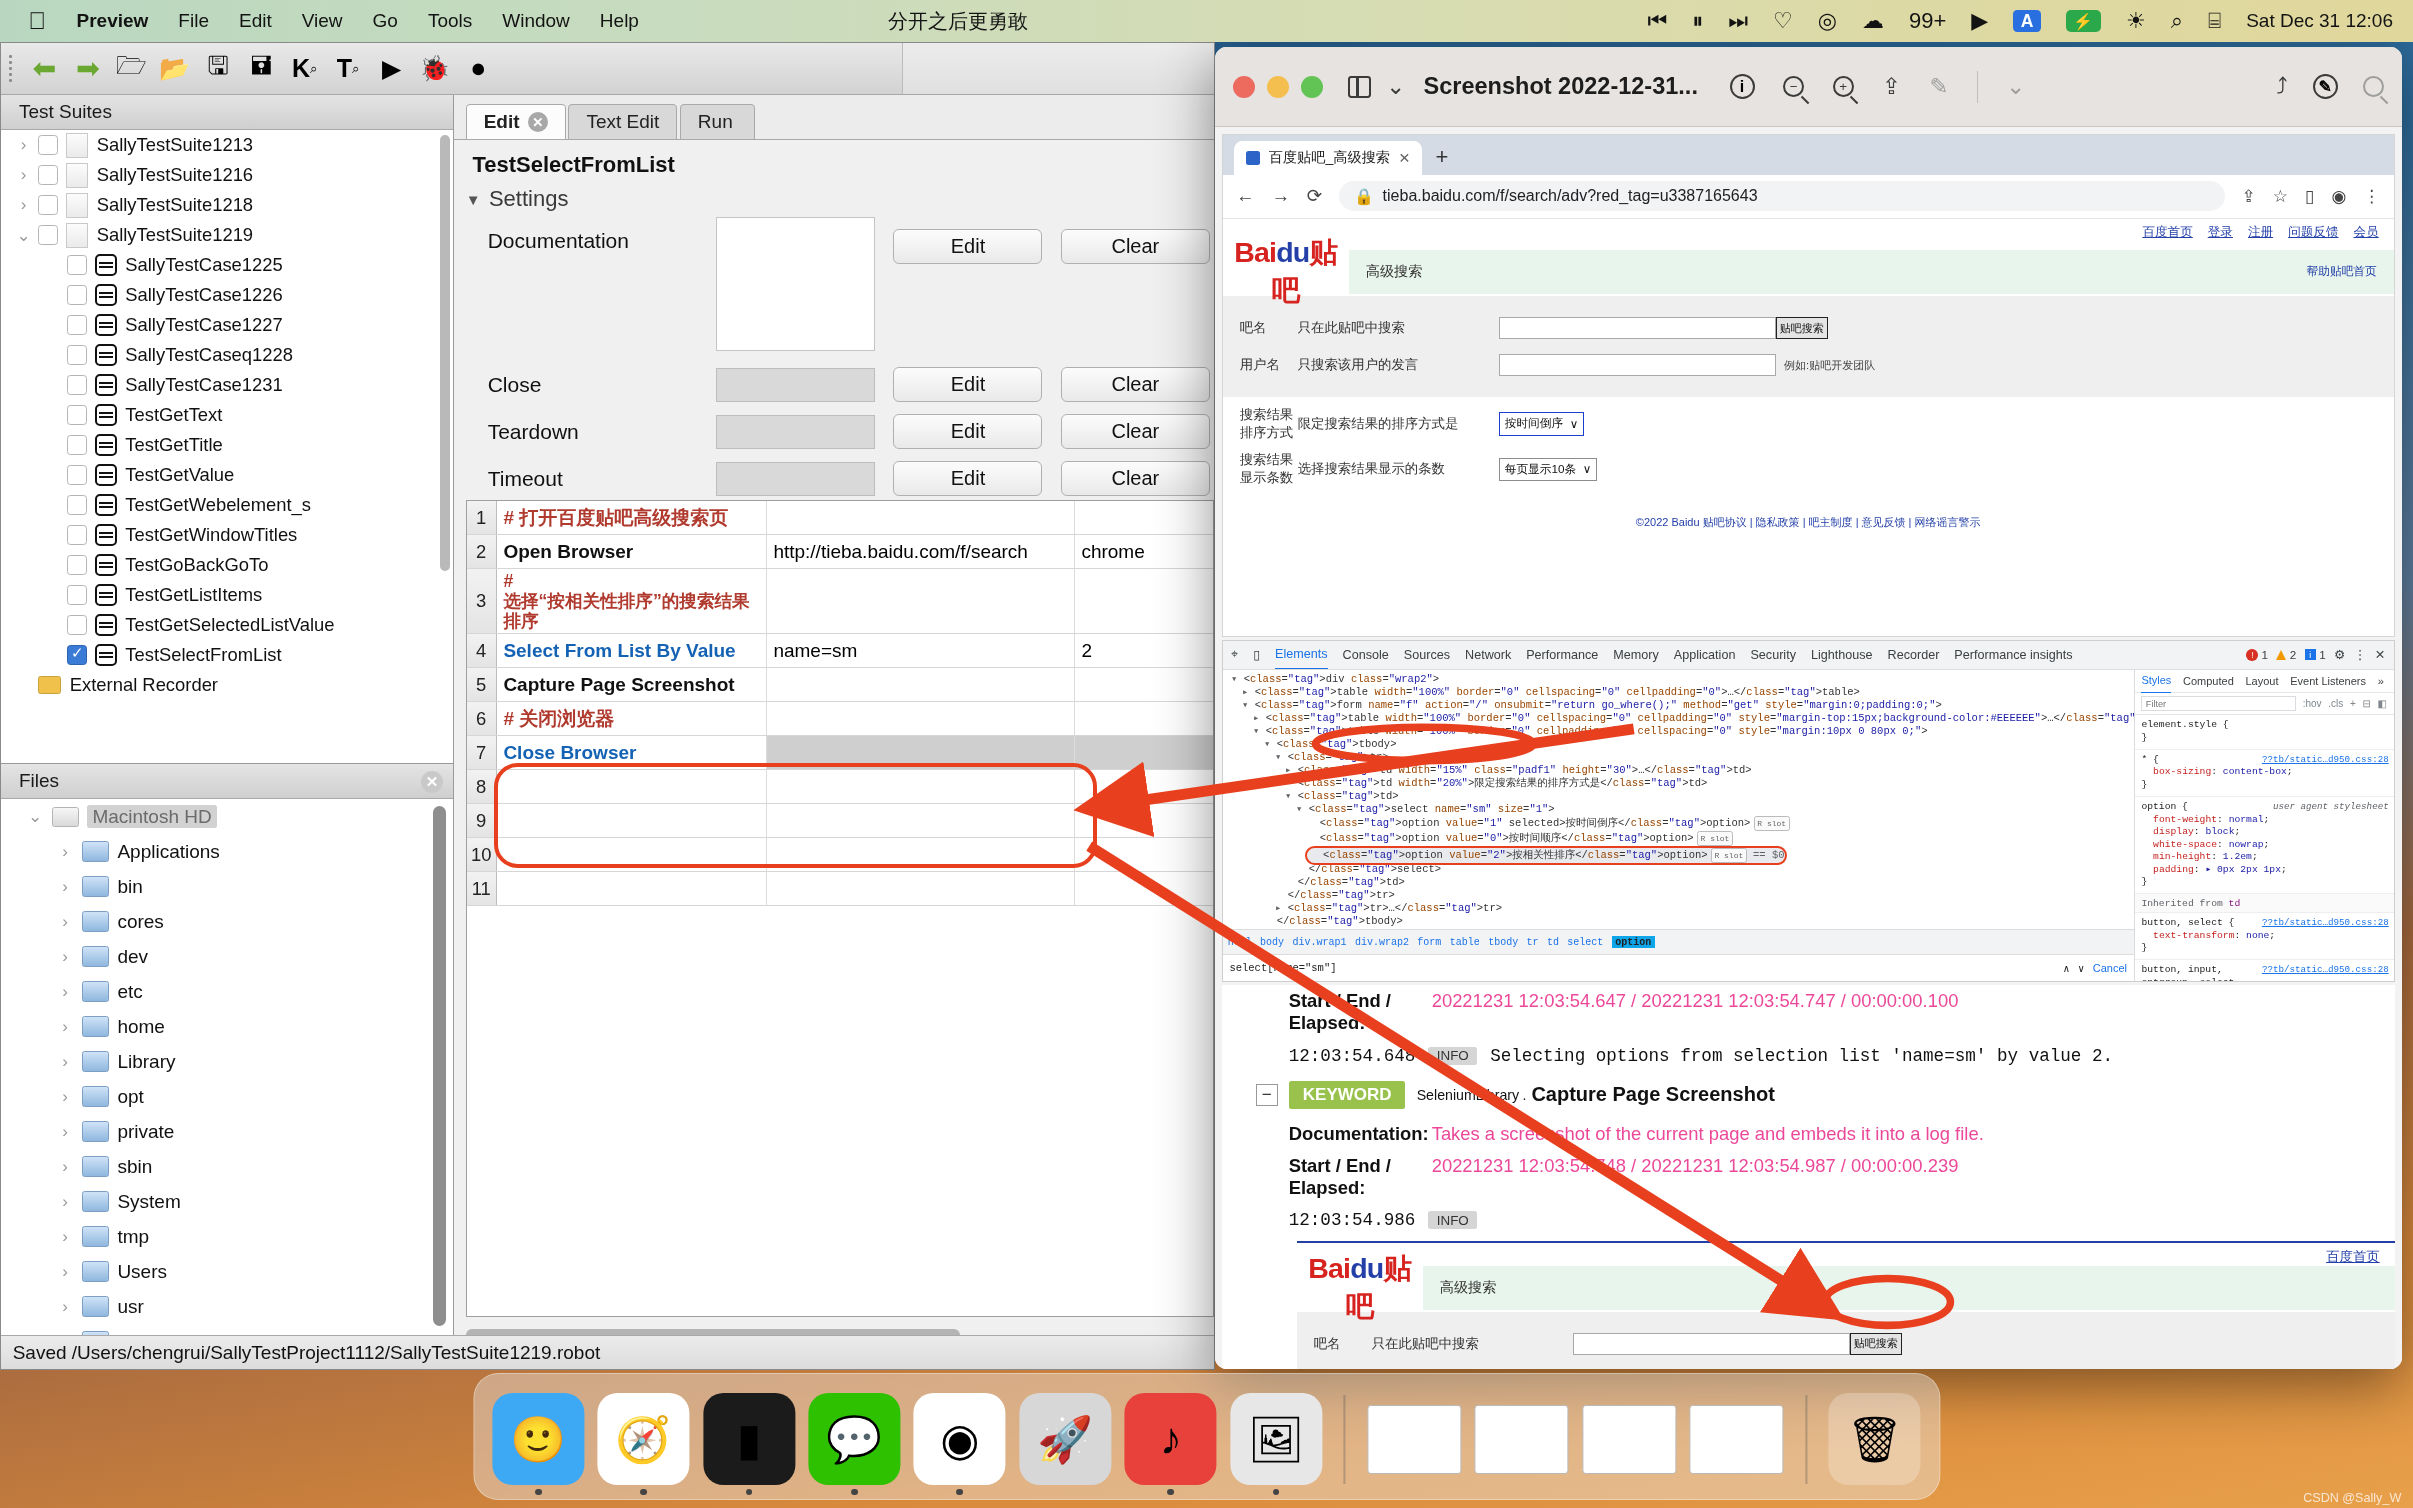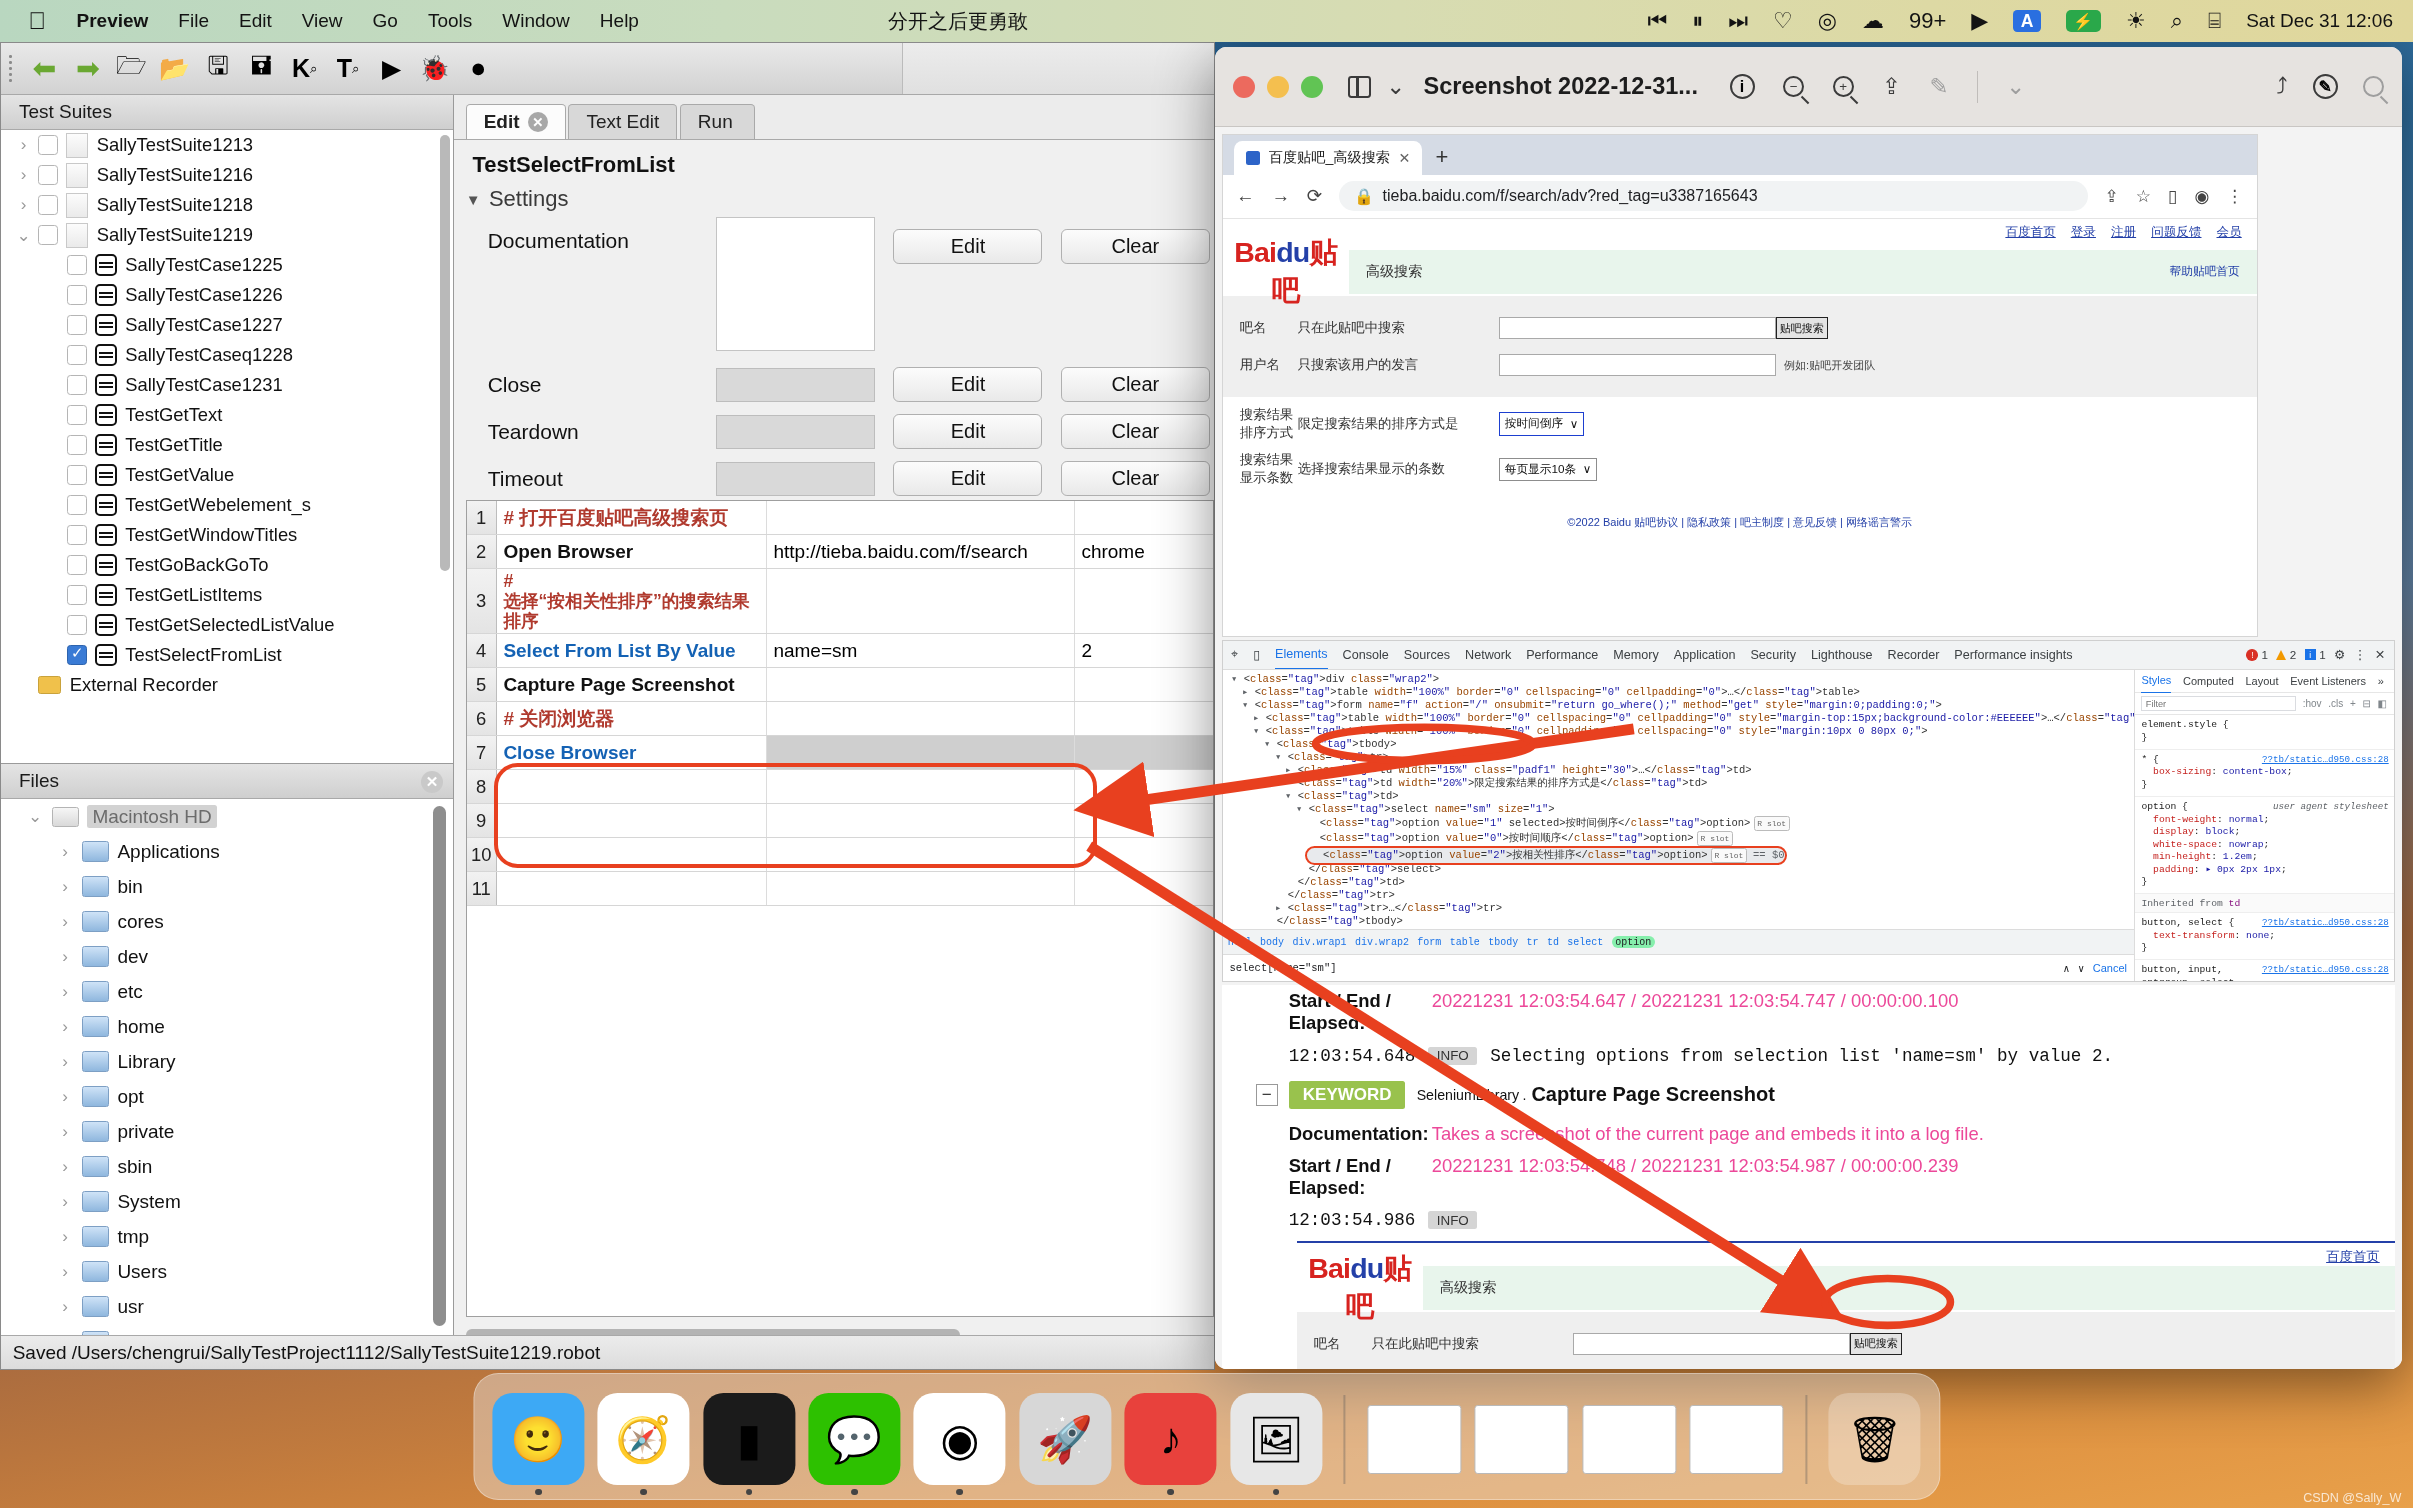--- a/index.html
+++ b/index.html
@@ -147,21 +147,21 @@
   .circ{ width:25px; height:25px; border:2.2px solid #3b3b3b; border-radius:50%; display:flex; align-items:center; justify-content:center; font-size:16px; font-weight:bold;}
   .mag{ width:21px; height:21px; border:2.2px solid #3b3b3b; border-radius:50%; position:relative; font-size:13.4px;
         display:flex; align-items:center; justify-content:center; color:#3b3b3b;}
   .mag:after{ content:""; position:absolute; right:-7.5px; bottom:-5.9px; width:10px; height:2.2px; background:#3b3b3b; transform:rotate(45deg);}
   .mag.faint{ border-color:#9e9e9e;} .mag.faint:after{ background:#9e9e9e;}
   .vdiv{ width:0.8px; height:32px; background:#c0bdba;}
 
   #pv-content{ position:absolute; top:80px; left:0; right:0; bottom:0; background:#f3f3f3; overflow:hidden;}
 
   
-  #shot1{ position:absolute; left:6.7px; top:6.7px; width:1036px; height:503px; background:#fde047; border:0.8px solid #d5d5d5;}
+  #shot1{ position:absolute; left:6.7px; top:6.7px; width:1173px; height:503px; background:#fde047; border:0.8px solid #d5d5d5;}
   .ch-tabbar{ height:40px; background:#d5dbe5; display:flex; align-items:flex-end; padding-left:11.7px;}
   .ch-tab{ height:34px; background:#fff; border-radius:8.4px 8.4px 0 0; display:flex; align-items:center; gap:8.4px;
            padding:0 11.7px; font-size:14.2px; color:#222; min-width:168px;}
   .ch-tab .fav{ width:14.2px; height:14.2px; background:#2d64c8; border-radius:2.5px; flex:none;}
   .ch-plus{ font-size:22px; color:#333; margin-left:13.4px; margin-bottom:5px;}
   .ch-omni{ height:44px; background:#fff; display:flex; align-items:center; padding:0 13.4px; gap:17px; border-bottom:0.8px solid #e4e4e4;}
   .ch-nav{ font-size:18.4px; color:#444;}
   .ch-url{ flex:1; height:30px; background:#f1f3f4; border-radius:15px; display:flex; align-items:center; padding:0 15px; gap:8.4px; font-size:16px; color:#202124;}
   .ch-right{ display:flex; align-items:center; gap:17px; font-size:17px; color:#444;}
   .ch-page{ position:absolute; top:84px; left:0; right:0; bottom:0; background:#fff; overflow:hidden;}
@@ -191,21 +191,21 @@
   .pill .dotr{ width:11.7px;height:11.7px;border-radius:50%;background:#d93025;color:#fff;font-size:8.4px;display:flex;align-items:center;justify-content:center;}
   .pill .dotw{ width:0;height:0;border-left:5.9px solid transparent;border-right:5.9px solid transparent;border-bottom:10px solid #f29900;}
   .pill .dotb{ width:11px;height:11px;background:#1a73e8;color:#fff;font-size:8.4px;display:flex;align-items:center;justify-content:center;}
   #dt-main{ position:absolute; top:28.5px; left:0; right:260px; bottom:52px; overflow:hidden; padding:3.4px 0 0 3.4px;}
   .code{ font-family:"Liberation Mono", monospace; font-size:10.5px; line-height:13px; color:#333; white-space:pre;} .code .attr{ color:#994500;} .code .val{ color:#1a1aa6;}
   .code .arrow{ color:#5f6368;}
   .sl{ display:inline-block; border:0.8px solid #bbb; border-radius:2.5px; font-size:8px; padding:0 2.5px; color:#666; background:#fafafa; margin-left:3.4px;}
   .hl{ background:#e8eaed;}
   #dt-breadcrumb{ position:absolute; left:0; right:260px; bottom:27px; height:25px; background:#f1f3f4; border-top:0.8px solid #dcdcdc;
                   display:flex; align-items:center; gap:8.4px; padding-left:5px; font-family:"Liberation Mono",monospace; font-size:10px; color:#1a73e8;}
-  #dt-breadcrumb .cur{ background:#86efac; color:#202124; padding:0.8px 3.4px; border-radius:6px;}
+  #dt-breadcrumb .cur{ background:#0ea5e9; color:#202124; padding:0.8px 3.4px; border-radius:0;font-weight:bold;}
   #dt-find{ position:absolute; left:0; right:260px; bottom:0; height:27px; background:#fff; border-top:0.8px solid #dcdcdc;
             display:flex; align-items:center; padding:0 6.7px; font-family:"Liberation Mono",monospace; font-size:10.5px; color:#202124;}
   #dt-find .cancel{ margin-left:auto; color:#1a73e8; font-family:"Liberation Sans",sans-serif; font-size:11px;}
   #dt-styles{ position:absolute; top:28.5px; right:0; width:260px; bottom:0; border-left:0.8px solid #dcdcdc; background:#fff; overflow:hidden;}
   .st-tabs{ height:23.5px; display:flex; align-items:center; gap:11.7px; padding:0 6.7px; font-size:11px; color:#3c4043; border-bottom:0.8px solid #e6e6e6;}
   .st-tabs .sel{ color:#1a73e8; border-bottom:1.7px solid #1a73e8; height:23.5px; display:flex; align-items:center;}
   .st-filter{ height:22px; display:flex; align-items:center; gap:6.7px; padding:0 6.7px; font-size:10px; color:#80868b; border-bottom:0.8px solid #e6e6e6;}
   .st-filter input{ flex:1; border:0.8px solid #dadce0; height:14.2px; font-size:9.2px; padding:0 3.4px;}
   .st-blk{ padding:4.2px 6.7px; border-bottom:0.8px solid #eee; font-family:"Liberation Mono",monospace; font-size:9.7px; line-height:12.6px; color:#222; position:relative;}
   .st-blk .src{ position:absolute; right:5px; top:4.2px; color:#1a73e8; text-decoration:underline; font-size:9.2px;}

